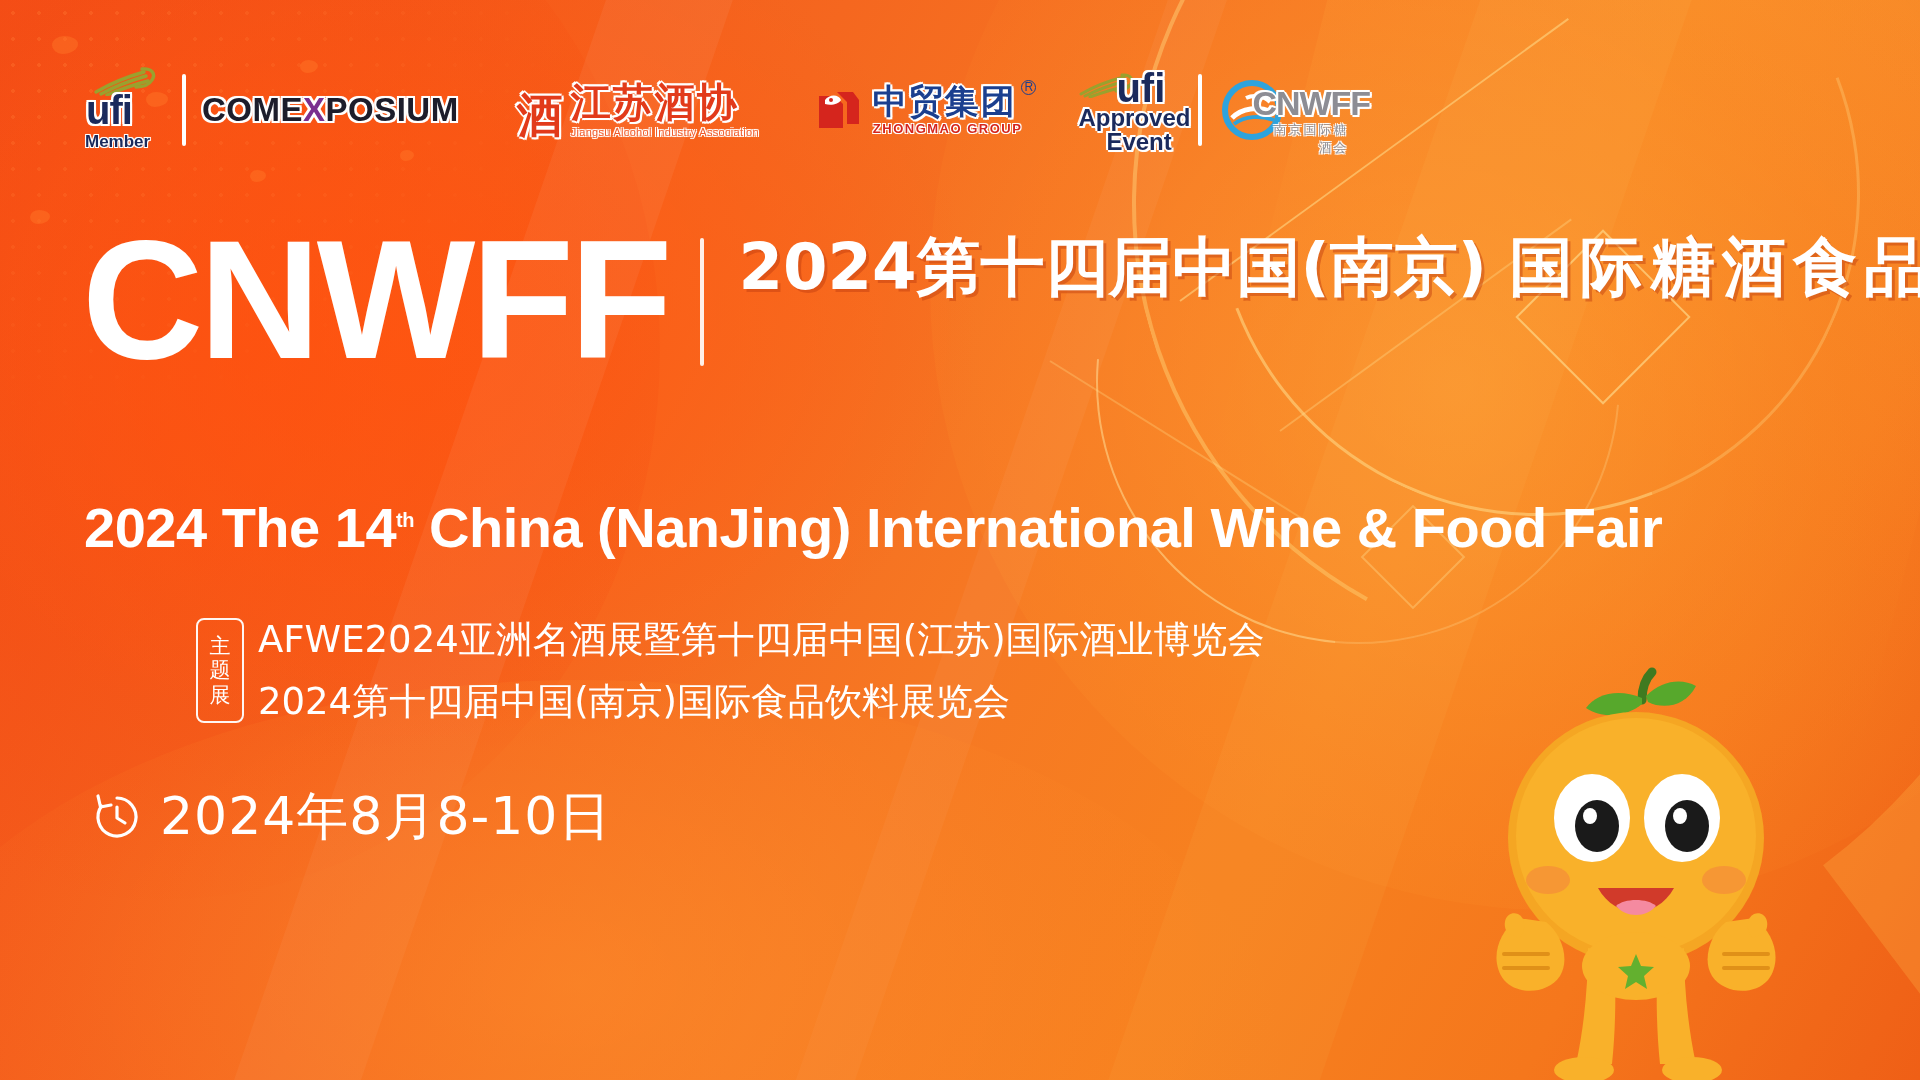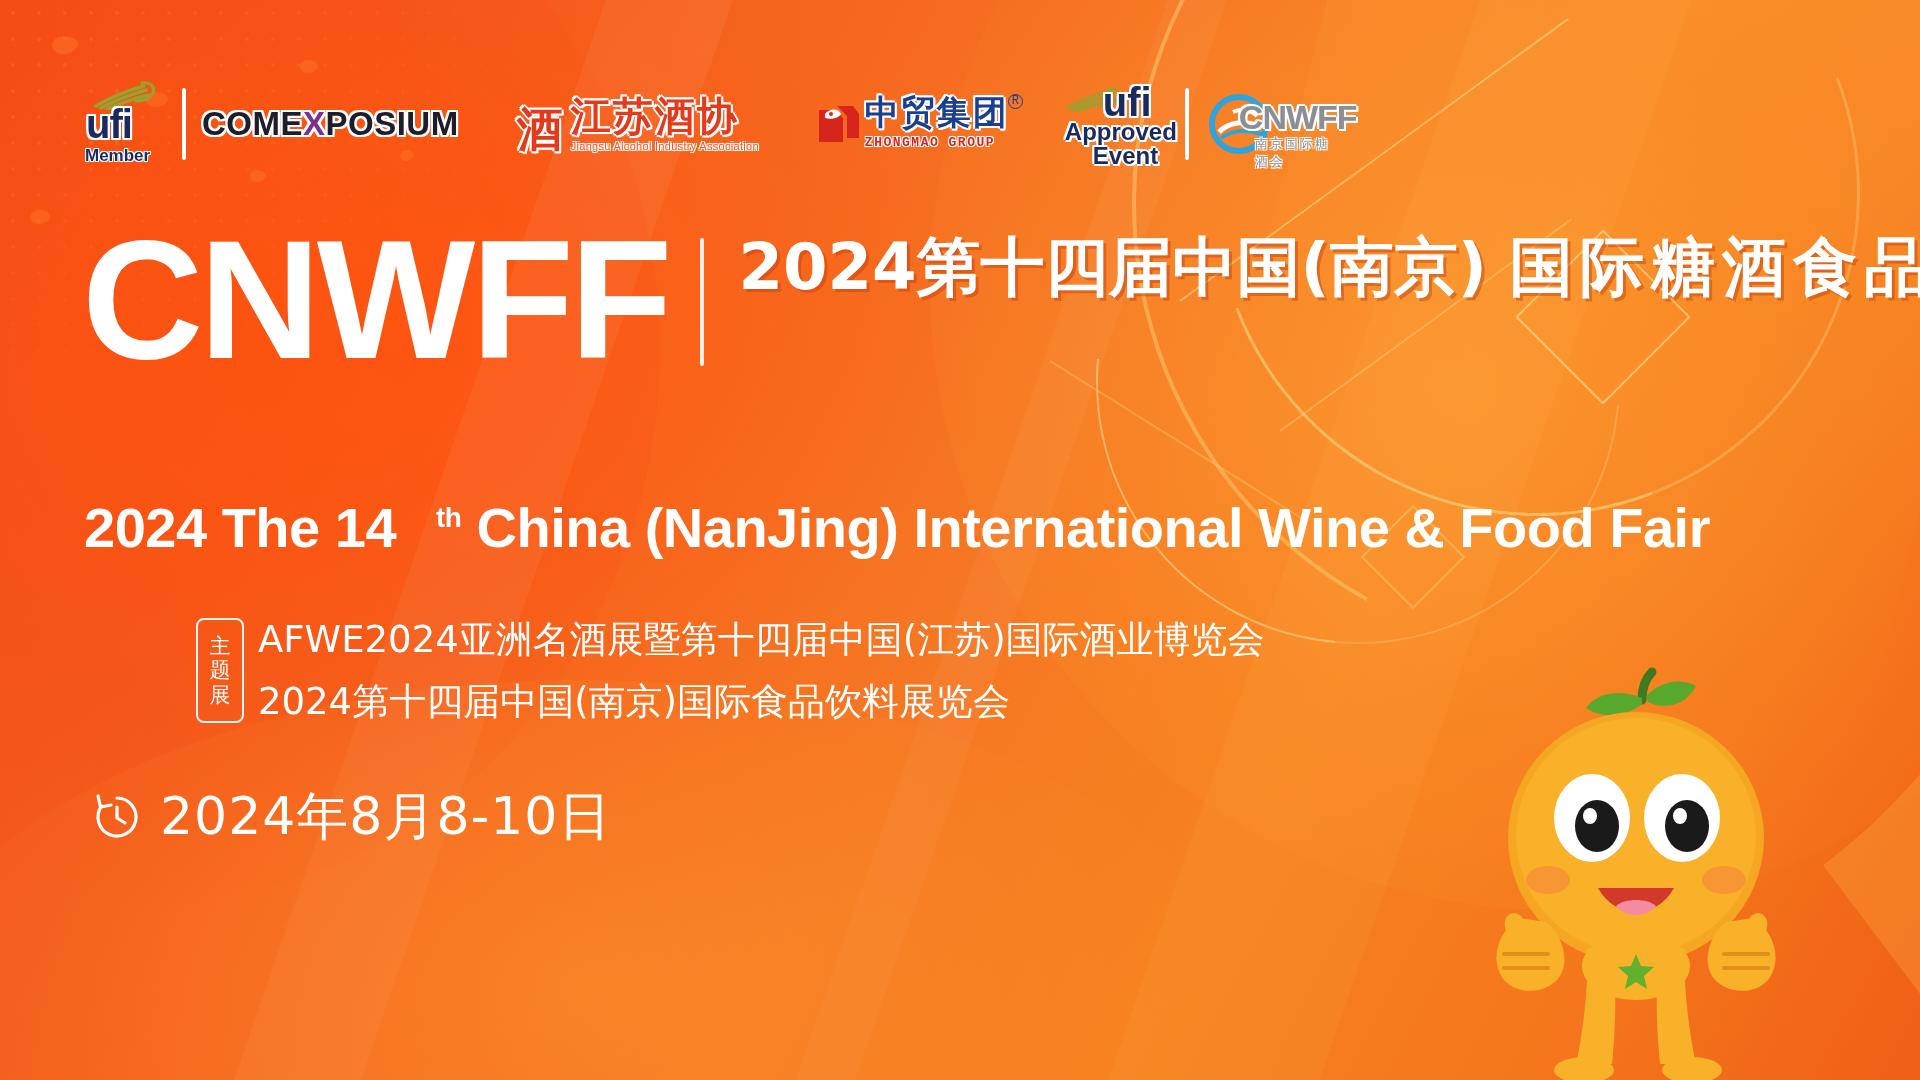--- a/index.html
+++ b/index.html
@@ -58,21 +58,21 @@
   .b1{left:52px;top:36px;width:26px;height:18px;}
   .b2{left:146px;top:92px;width:22px;height:15px;}
   .b3{left:300px;top:60px;width:18px;height:13px;}
   .b4{left:250px;top:170px;width:16px;height:12px;}
   .b5{left:30px;top:210px;width:20px;height:14px;}
   .b6{left:400px;top:150px;width:14px;height:11px;}
   .bottom-glow{position:absolute;left:-120px;bottom:-360px;width:1400px;height:760px;border-radius:50%;
     background:radial-gradient(ellipse at 50% 40%, rgba(255,150,45,0.45) 0%, rgba(255,140,40,0.12) 52%, rgba(255,140,40,0) 74%);}
 
   
-  .logo-strip{position:absolute;left:78px;top:76px;display:flex;align-items:center;height:96px;}
+  .logo-strip{position:absolute;left:78px;top:62px;display:flex;align-items:center;height:96px;}
   .logo-cell{display:flex;align-items:center;height:96px;}
   .vsep{width:4px;height:72px;background:#fff;border-radius:2px;margin:0 16px;}
 
   .ufi-member{position:relative;width:88px;height:92px;}
   .ufi-swoosh{position:absolute;left:14px;top:2px;width:66px;height:30px;}
   .ufi-word{position:absolute;left:8px;top:26px;font-size:40px;font-weight:700;color:#1b2a5c;
     letter-spacing:-1px;line-height:1;
     text-shadow:0 0 3px #fff,0 0 3px #fff,2px 0 0 #fff,-2px 0 0 #fff,0 2px 0 #fff,0 -2px 0 #fff,2px 2px 0 #fff,-2px -2px 0 #fff,2px -2px 0 #fff,-2px 2px 0 #fff;}
   .ufi-sub{position:absolute;left:7px;top:68px;font-size:17px;font-weight:700;color:#1b2a5c;
     text-shadow:0 0 2px #fff,1px 1px 0 #fff,-1px -1px 0 #fff,1px -1px 0 #fff,-1px 1px 0 #fff;}
@@ -83,21 +83,21 @@
 
   .jsu{display:flex;align-items:flex-end;gap:8px;}
   .jsu-seal{font-size:46px;color:#e23a1a;font-family:"DejaVu Serif",serif;font-weight:700;line-height:1;
     text-shadow:0 0 3px #fff,2px 0 0 #fff,-2px 0 0 #fff,0 2px 0 #fff,0 -2px 0 #fff,2px 2px 0 #fff,-2px -2px 0 #fff;}
   .jsu-main{font-size:40px;color:#e23a1a;font-family:"DejaVu Serif",serif;font-weight:700;
     letter-spacing:2px;line-height:1;
     text-shadow:0 0 3px #fff,2px 0 0 #fff,-2px 0 0 #fff,0 2px 0 #fff,0 -2px 0 #fff,2px 2px 0 #fff,-2px -2px 0 #fff;}
   .jsu-en{font-size:11px;color:#f05a2a;letter-spacing:.3px;margin-top:4px;
     text-shadow:0 0 2px #fff,1px 1px 0 #fff,-1px -1px 0 #fff,1px -1px 0 #fff,-1px 1px 0 #fff;}
 
-  .zm{display:flex;align-items:center;font-family:Liberation Mono, monospace;}
+  .zm{display:flex;align-items:center;gap:8px;}
   .zm-mark{width:52px;height:52px;position:relative;}
   .zm-txt{position:relative;}
   .zm-cn{font-size:34px;font-weight:700;color:#1b3f8f;letter-spacing:2px;line-height:1;
     text-shadow:0 0 3px #fff,2px 0 0 #fff,-2px 0 0 #fff,0 2px 0 #fff,0 -2px 0 #fff,2px 2px 0 #fff,-2px -2px 0 #fff;}
   .zm-en{font-size:13px;font-weight:700;color:#d5251d;letter-spacing:1.5px;margin-top:3px;
     text-shadow:0 0 2px #fff,1px 1px 0 #fff,-1px -1px 0 #fff,1px -1px 0 #fff,-1px 1px 0 #fff;}
   .zm-r{position:absolute;right:-14px;top:-4px;font-size:12px;color:#1b3f8f;
     border:1px solid #1b3f8f;border-radius:50%;width:13px;height:13px;line-height:12px;text-align:center;}
 
   .ufi-ev{position:relative;width:104px;height:92px;}
@@ -107,36 +107,36 @@
   .ufi-ev-l2{position:absolute;left:0;top:42px;font-size:24px;font-weight:700;color:#1b2a5c;line-height:1;
     text-shadow:0 0 3px #fff,2px 0 0 #fff,-2px 0 0 #fff,0 2px 0 #fff,0 -2px 0 #fff,2px 2px 0 #fff,-2px -2px 0 #fff;}
   .ufi-ev-l3{position:absolute;left:28px;top:66px;font-size:24px;font-weight:700;color:#1b2a5c;line-height:1;
     text-shadow:0 0 3px #fff,2px 0 0 #fff,-2px 0 0 #fff,0 2px 0 #fff,0 -2px 0 #fff,2px 2px 0 #fff,-2px -2px 0 #fff;text-align:right;}
 
   .cnwff-badge{position:relative;width:130px;height:72px;}
   .cnwff-badge .cb-word{position:absolute;left:34px;top:12px;font-size:34px;font-weight:700;color:#8d8d94;
     letter-spacing:-1px;line-height:1;
     text-shadow:0 0 3px #fff,2px 0 0 #fff,-2px 0 0 #fff,0 2px 0 #fff,0 -2px 0 #fff,2px 2px 0 #fff,-2px -2px 0 #fff;}
   .cnwff-badge .cb-sub{position:absolute;left:50px;top:47px;font-size:13px;color:#8d8d94;letter-spacing:2px;
-    text-shadow:0 0 2px #fff,1px 1px 0 #fff,-1px -1px 0 #fff,1px -1px 0 #fff,-1px 1px 0 #fff;}
+    text-shadow:0 0 2px #fff,1px 1px 0 #fff,-1px -1px 0 #fff,1px -1px 0 #fff,-1px 1px 0 #fff;text-align:right;}
 
   
   .headline{position:absolute;left:82px;top:228px;display:flex;align-items:flex-start;}
   .cnwff-big{font-size:168px;font-weight:700;color:#fff;line-height:0.86;letter-spacing:-4px;
     font-family:"Liberation Sans","DejaVu Sans",sans-serif;}
   .title-sep{width:4px;align-self:stretch;background:rgba(255,255,255,0.9);margin:10px 34px 6px 32px;border-radius:2px;}
   .cn-title{display:flex;flex-direction:row;gap:22px;padding-top:6px;justify-content:center;}
   .cn-line{font-size:64px;font-weight:700;color:#fff;line-height:1.04;white-space:nowrap;
     font-family:"DejaVu Sans","Liberation Sans",sans-serif;
     text-shadow:3px 3px 0 rgba(190,60,15,0.45);}
   .cn-line.l2{letter-spacing:7px;}
 
   .en-title{position:absolute;left:84px;top:495px;font-size:56px;font-weight:700;color:#fff;
     white-space:nowrap;letter-spacing:-0.5px;}
-  .en-title sup{font-size:28px;vertical-align:super;margin-left:40px;}
+  .en-title sup{font-size:20px;vertical-align:super;}
 
   
   .themed{position:absolute;left:196px;top:618px;display:flex;align-items:stretch;gap:14px;}
   .theme-badge{width:44px;border:2px solid rgba(255,255,255,0.95);border-radius:8px;
     display:flex;flex-direction:column;align-items:center;justify-content:center;gap:2px;
     padding:8px 0;}
   .theme-badge span{font-size:21px;color:#fff;line-height:1.08;
     font-family:"DejaVu Sans","Liberation Sans",sans-serif;}
   .theme-lines{display:flex;flex-direction:column;justify-content:center;gap:18px;}
   .theme-line{font-size:37px;color:#fff;line-height:1.18;white-space:nowrap;

